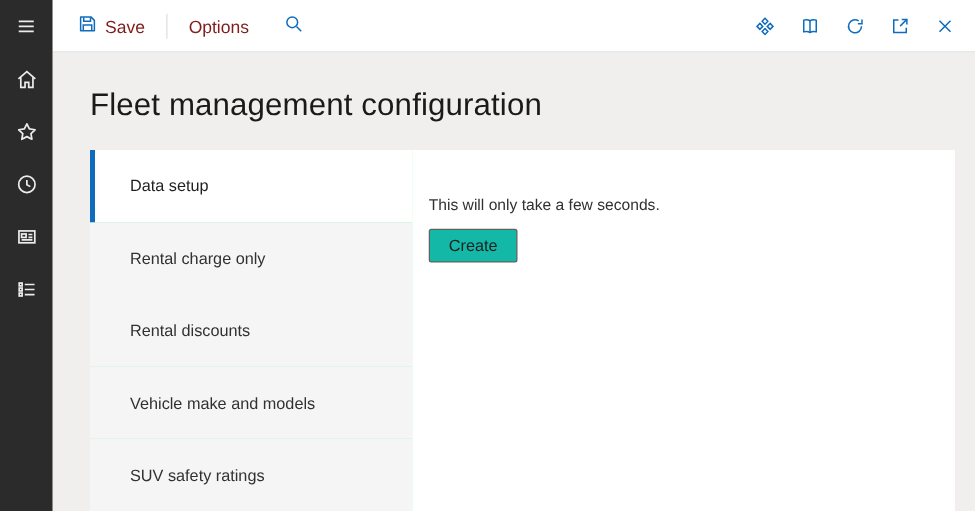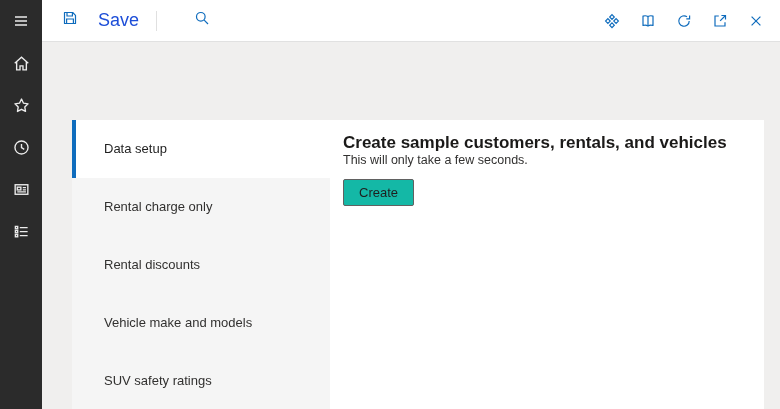--- a/index.html
+++ b/index.html
@@ -23,22 +23,22 @@
   }
   .rail-btn svg { stroke:#ececec; fill:none; stroke-width:1.3; }
 
   
   .topbar {
     position:absolute; left:42px; top:0; right:0; height:42px;
     background:#ffffff; border-bottom:1px solid #e1e1e1;
     display:flex; align-items:center; z-index:4;
   }
   .cmd {
-    display:flex; align-items:center; gap:20px;
-    font-size:18px; color:#1d4ed8; cursor:pointer; height:42px; padding:0 4px;
+    display:flex; align-items:center; gap:6px;
+    font-size:14px; color:#7f1d1d; cursor:pointer; height:42px; padding:0 4px;
   }
   .cmd svg { stroke:#0f6cbd; fill:none; stroke-width:1.2; }
   .cmd-save { margin-left:16px; }
   .vdivider { width:1px; height:20px; background:#e0e0e0; margin:0 13px; }
   .cmd-search { margin-left:20px; }
   .top-right { margin-left:auto; display:flex; align-items:center; gap:8px; padding-right:10px; }
   .top-icon {
     width:28px; height:28px; display:flex; align-items:center; justify-content:center;
     color:#0f6cbd; cursor:pointer;
   }
@@ -64,21 +64,21 @@
     border-left:4px solid transparent; background:#f5f5f5;
   }
   .tab.selected {
     background:#ffffff; border-left:4px solid #0f6cbd; color:#1f1f1f;
   }
 
   .content {
     flex:1; background:#ffffff; padding:13px 20px 0 13px;
   }
   .content-heading { font-size:17px; font-weight:bold; color:#1b1a19; }
-  .content-desc { font-size:12.5px; color:#323130; }
+  .content-desc { margin-top:24px; font-size:12.5px; color:#323130; }
   .create-btn {
     margin-top:12px; display:inline-block;
     background:#14b8a6; border:1px solid #616161; border-radius:2px;
     padding:5px 15px; font-size:13px; color:#1f1f1f; cursor:pointer;
     font-family:"Liberation Sans", sans-serif;
   }
 </style>
 </head>
 <body>
 
@@ -127,20 +127,23 @@
     <span>
       <svg width="16" height="16" viewBox="0 0 16 16">
           <path d="M2.5 2.5h8.2l2.8 2.8v8.2h-11z" stroke-linejoin="round"></path>
           <path d="M5 2.7v3.3h5.4V2.7"></path>
           <path d="M4.6 13.3V9h6.8v4.3"></path>
         </svg>
     </span>
     <span>Save</span>
   </div>
   <div class="vdivider"></div>
+  <div class="cmd">
+    <span>Options</span>
+  </div>
   <div class="cmd cmd-search">
     <span>
       <svg width="16" height="16" viewBox="0 0 16 16">
           <circle cx="6.8" cy="6.8" r="4.3"></circle>
           <path d="M10.2 10.2L14 14"></path>
         </svg>
     </span>
   </div>
 
   <div class="top-right">
@@ -173,29 +176,29 @@
     </div>
     <div class="top-icon">
       <svg width="16" height="16" viewBox="0 0 16 16">
           <path d="M3.6 3.6l8.8 8.8M12.4 3.6l-8.8 8.8"></path>
         </svg>
     </div>
   </div>
 </div>
 
 <div class="main">
+  <div class="page-title">Fleet management configuration</div>
 
   <div class="card">
     <div class="tab-col">
       <div class="tab selected">Data setup</div>
       <div class="tab">Rental charge only</div>
       <div class="tab">Rental discounts</div>
       <div class="tab">Vehicle make and models</div>
       <div class="tab">SUV safety ratings</div>
     </div>
 
     <div class="content">
-      <div class="content-heading">Create sample customers, rentals, and vehicles</div>
       <div class="content-desc">This will only take a few seconds.</div>
       <button class="create-btn">Create</button>
     </div>
   </div>
 </div>
 
 </body></html>

